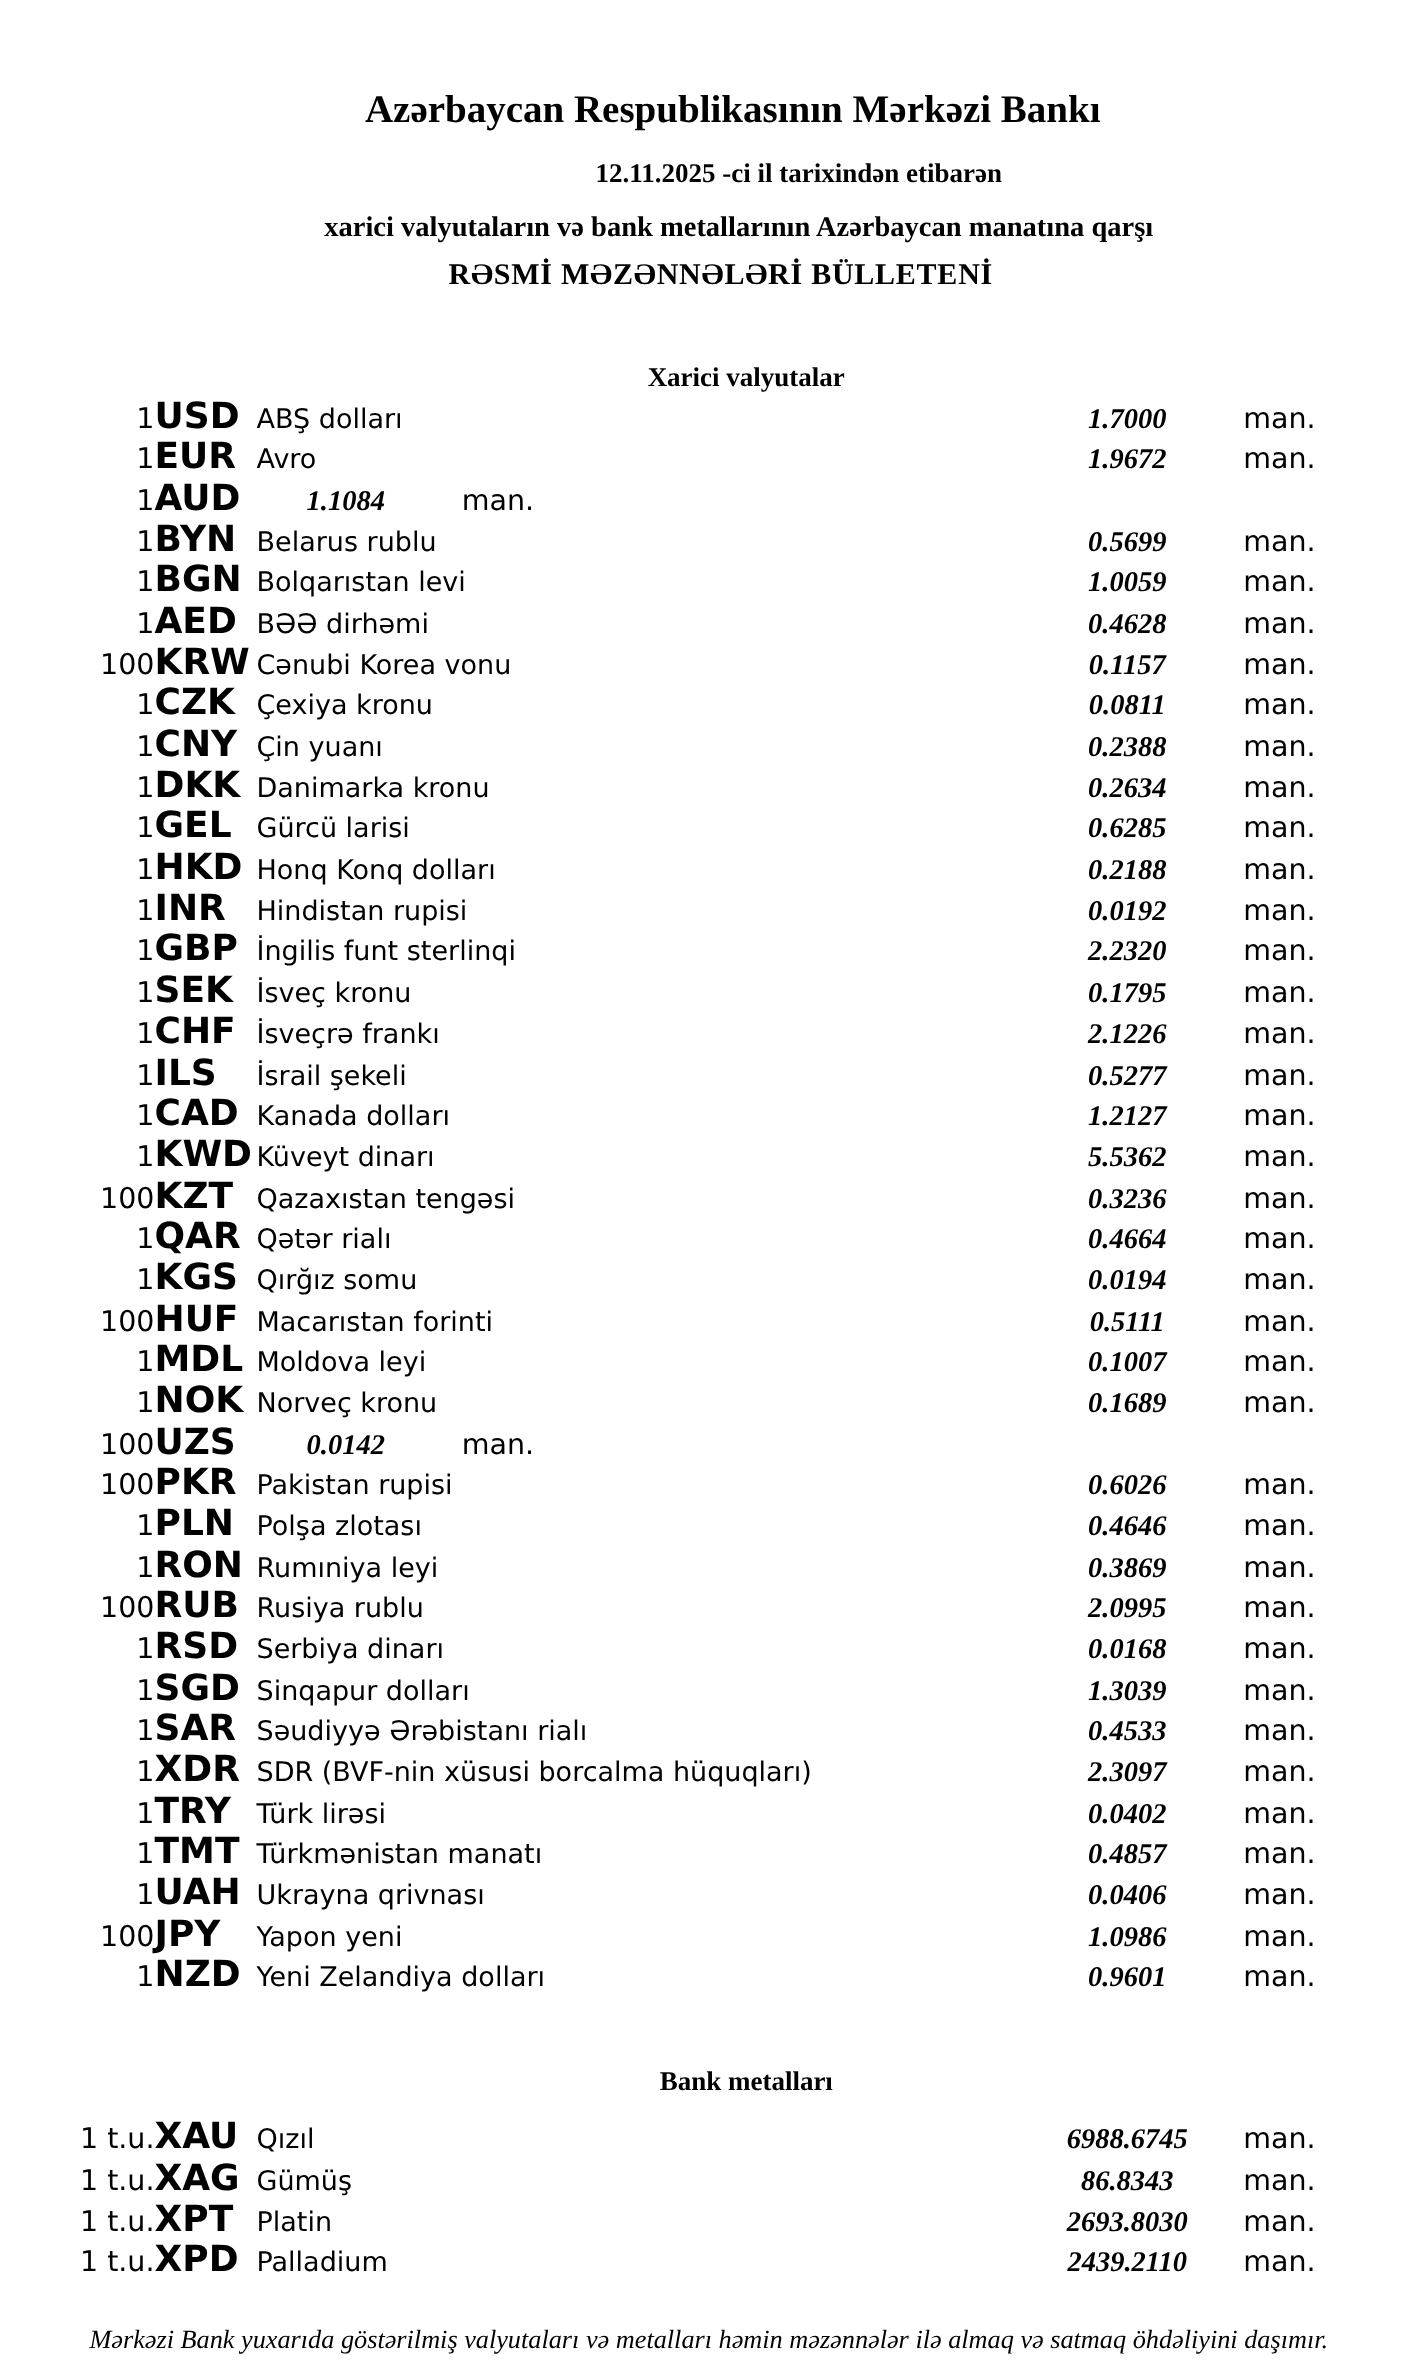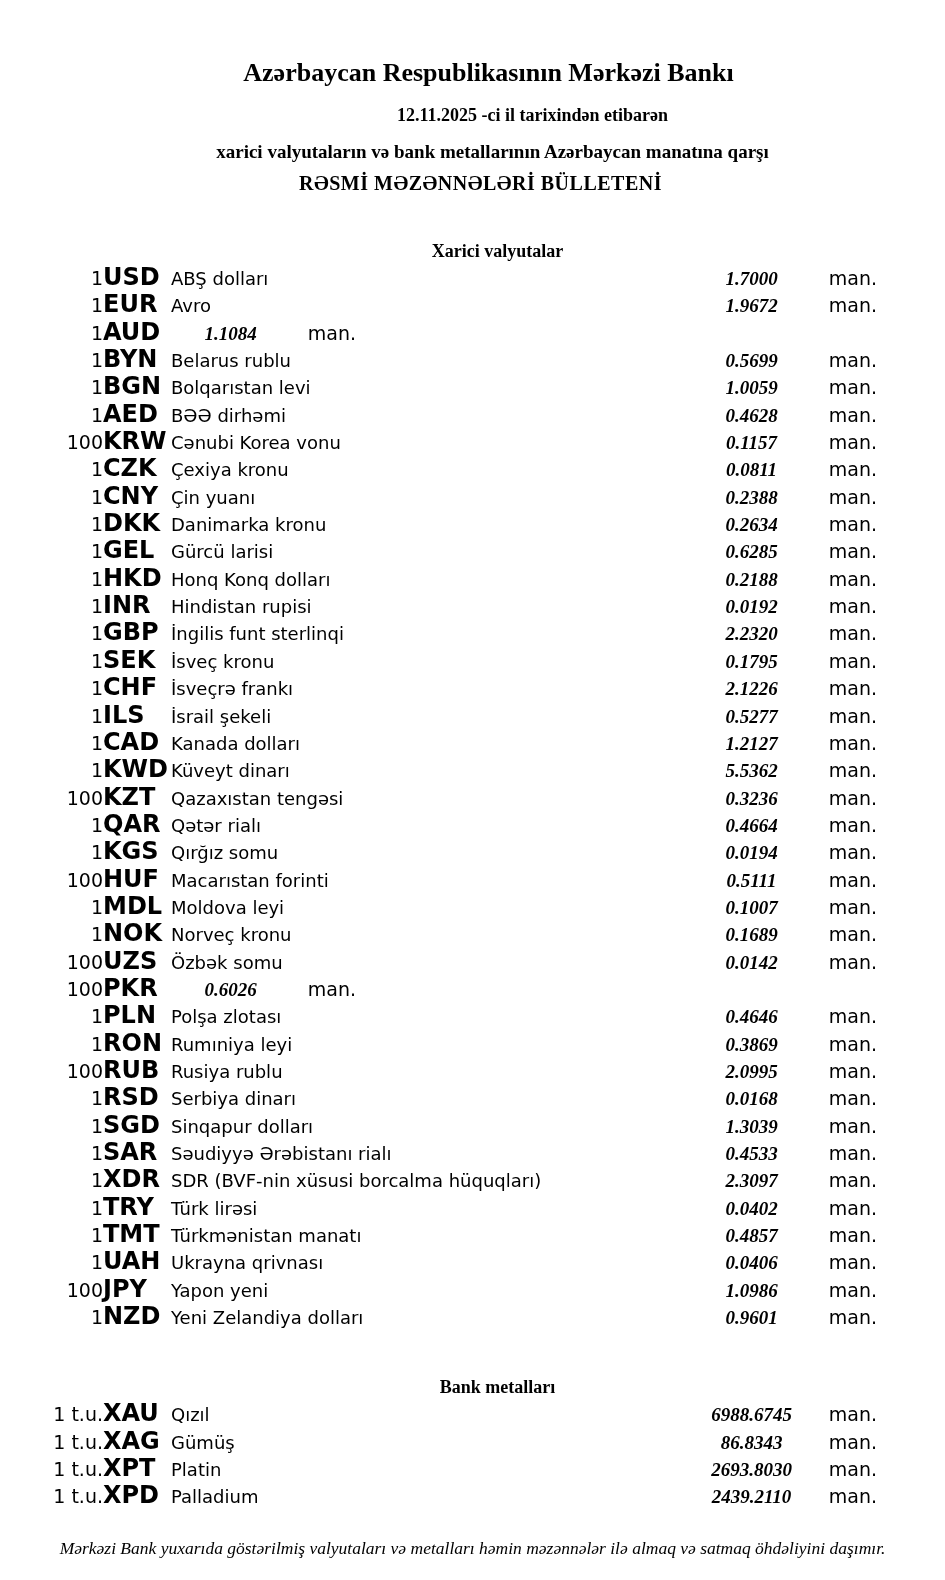--- a/index.html
+++ b/index.html
@@ -60,21 +60,21 @@
     line-height:26px;
     text-align:center;
     transform:translateX(25px);
   }
   .heading-currencies { margin-top:42px; }
   .heading-metals { margin-top:44px; }
 
   
   .table { padding-right:68px; }
   .table-currencies { margin-top:0px; }
-  .table-metals { margin-top:0; }
+  .table-metals { margin-top:11px; }
   .row {
     display:flex;
     align-items:baseline;
     height:27.35px;
     line-height:27.35px;
     white-space:nowrap;
   }
   .col-qty {
     width:103px;
     text-align:right;
@@ -303,27 +303,27 @@
       <div class="row">
         <span class="col-qty">1</span>
         <span class="col-code">NOK</span>
         <span class="col-name">Norveç kronu</span>
         <span class="col-rate">0.1689</span>
         <span class="col-man">man.</span>
       </div>
       <div class="row">
         <span class="col-qty">100</span>
         <span class="col-code">UZS</span>
-        <span class="col-name">Özbək somu</span>
         <span class="col-rate">0.0142</span>
         <span class="col-man">man.</span>
       </div>
       <div class="row">
         <span class="col-qty">100</span>
         <span class="col-code">PKR</span>
+        <span class="col-name">Pakistan rupisi</span>
         <span class="col-rate">0.6026</span>
         <span class="col-man">man.</span>
       </div>
       <div class="row">
         <span class="col-qty">1</span>
         <span class="col-code">PLN</span>
         <span class="col-name">Polşa zlotası</span>
         <span class="col-rate">0.4646</span>
         <span class="col-man">man.</span>
       </div>

